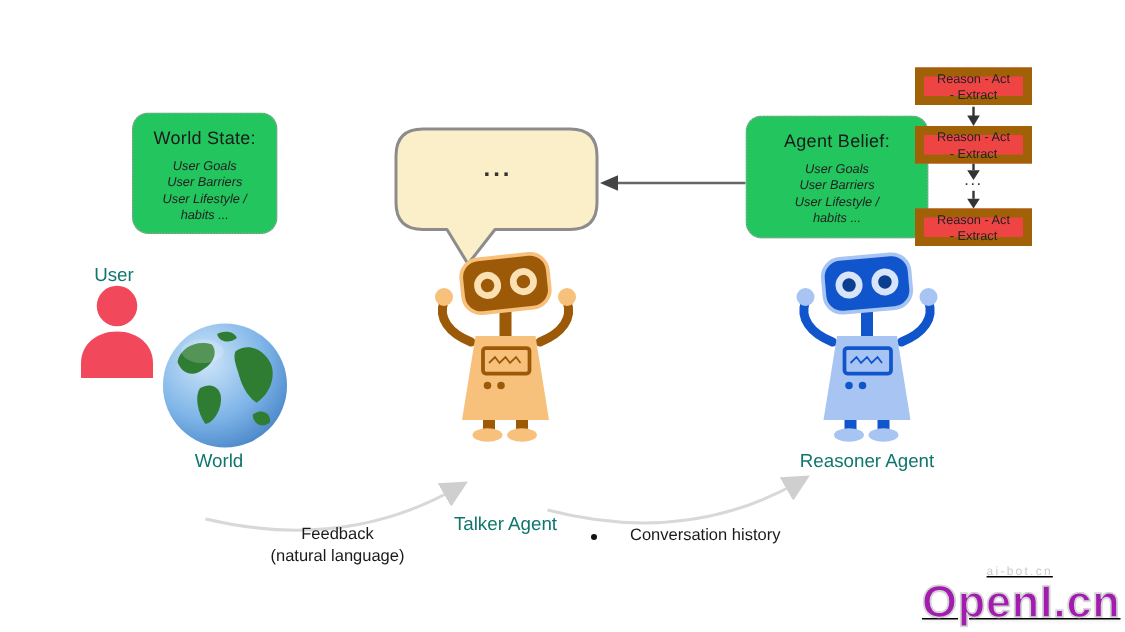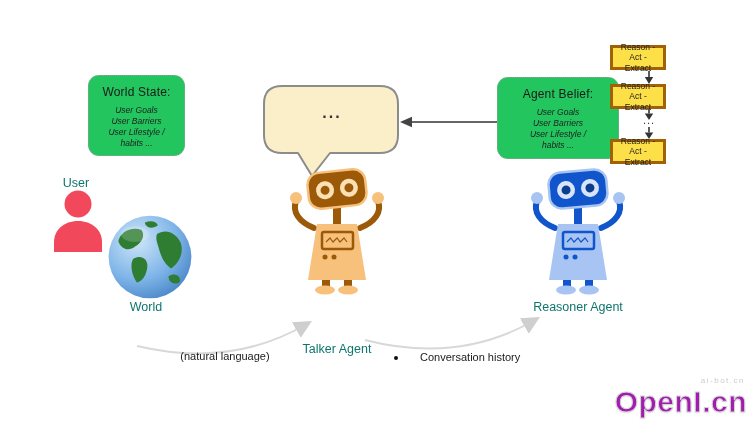--- a/index.html
+++ b/index.html
@@ -14,22 +14,22 @@
   
   .dotted-box {
     position:absolute; border:1.5px dotted #9e9e9e; border-radius:11px;
     background:#22c55e; text-align:center;
   }
   .box-title { font-size:12px; color:#1a1a1a; margin-top:9px; letter-spacing:.2px; }
   .box-lines { margin-top:6px; font-style:italic; font-size:8.5px; line-height:11px; color:#222; }
 
   
   .reason-box {
-    position:absolute; left:610px; width:56px; height:25px;
-    border:3px solid #a16207; background:#fde047; display:flex;
+    position:absolute; left:610px; width:78px; height:25px;
+    border:6px solid #a16207; background:#ef4444; display:flex;
     align-items:center; justify-content:center; text-align:center;
     font-size:8.5px; line-height:1.25; color:#222; padding:1px 7px;
   }
   .stack-ellipsis {
     position:absolute; left:629px; top:114px; width:40px; text-align:center;
     font-size:11px; color:#333; letter-spacing:1px;
   }
 
   
   .bubble-text {
@@ -45,21 +45,21 @@
     position:absolute; text-align:center; font-size:11px; line-height:15px; color:#1a1a1a;
   }
   .bullet-list { position:absolute; font-size:11px; line-height:15px; color:#1a1a1a; }
   .bullet-row { display:flex; align-items:center; }
   .bullet-dot {
     width:4px; height:4px; border-radius:50%; background:#111;
     margin-right:22px; margin-left:14px; flex:0 0 auto;
   }
 
   
-  .watermark { position:absolute; right:3px; bottom:2px; text-align:right; }
+  .watermark { position:absolute; right:3px; bottom:2px; text-align:center;text-decoration:underline; }
   .wm-small {
     font-size:8px; letter-spacing:1.5px; color:#cccccc; display:block; margin-right:2px;
   }
   .wm-large {
     font-size:30px; font-weight:800; color:#a21caf; letter-spacing:.5px;
     -webkit-text-stroke:1px #d4d4d4;
     text-shadow:0 1px 2px rgba(0,0,0,.10);
   }
 </style>
 </head>
@@ -196,20 +196,21 @@
 
   <svg class="abs" style="left:130px; top:318px;" width="185" height="38" viewBox="0 0 185 38">
     <defs>
       <marker id="ah1" markerWidth="9" markerHeight="9" refX="5" refY="4.5" orient="auto">
         <path d="M0,0 L9,4.5 L0,9 Z" fill="#CFCFCF"></path>
       </marker>
     </defs>
     <path d="M7,28 Q100,50 175,7" fill="none" stroke="#D8D8D8" stroke-width="2" marker-end="url(#ah1)"></path>
   </svg>
   <div class="flow-text" style="left:150px; top:349px; width:150px;">
+    <div>Feedback</div>
     <div>(natural language)</div>
   </div>
 
   <svg class="abs" style="left:358px; top:314px;" width="185" height="38" viewBox="0 0 185 38">
     <defs>
       <marker id="ah2" markerWidth="9" markerHeight="9" refX="5" refY="4.5" orient="auto">
         <path d="M0,0 L9,4.5 L0,9 Z" fill="#CFCFCF"></path>
       </marker>
     </defs>
     <path d="M7,26 Q100,50 175,7" fill="none" stroke="#D8D8D8" stroke-width="2" marker-end="url(#ah2)"></path>

